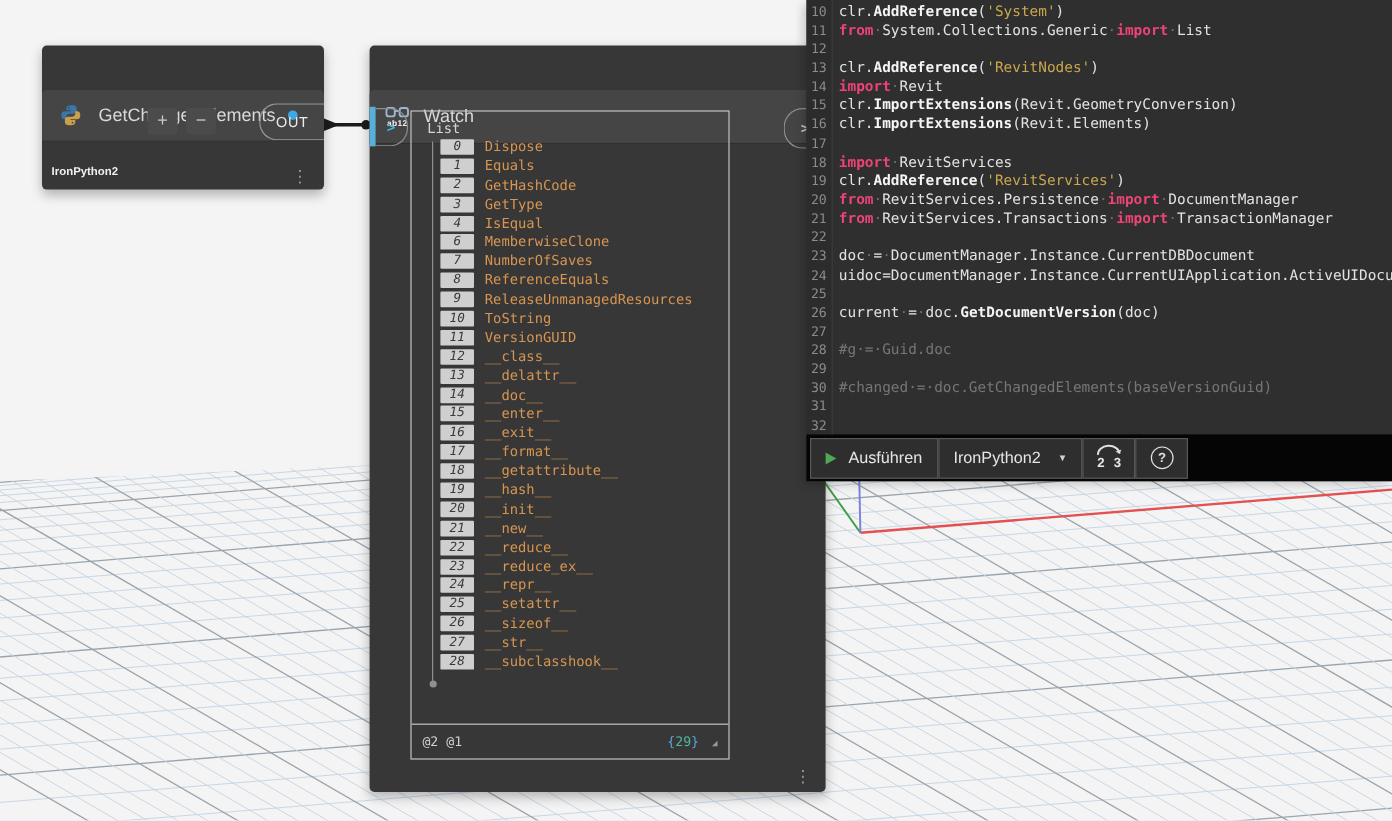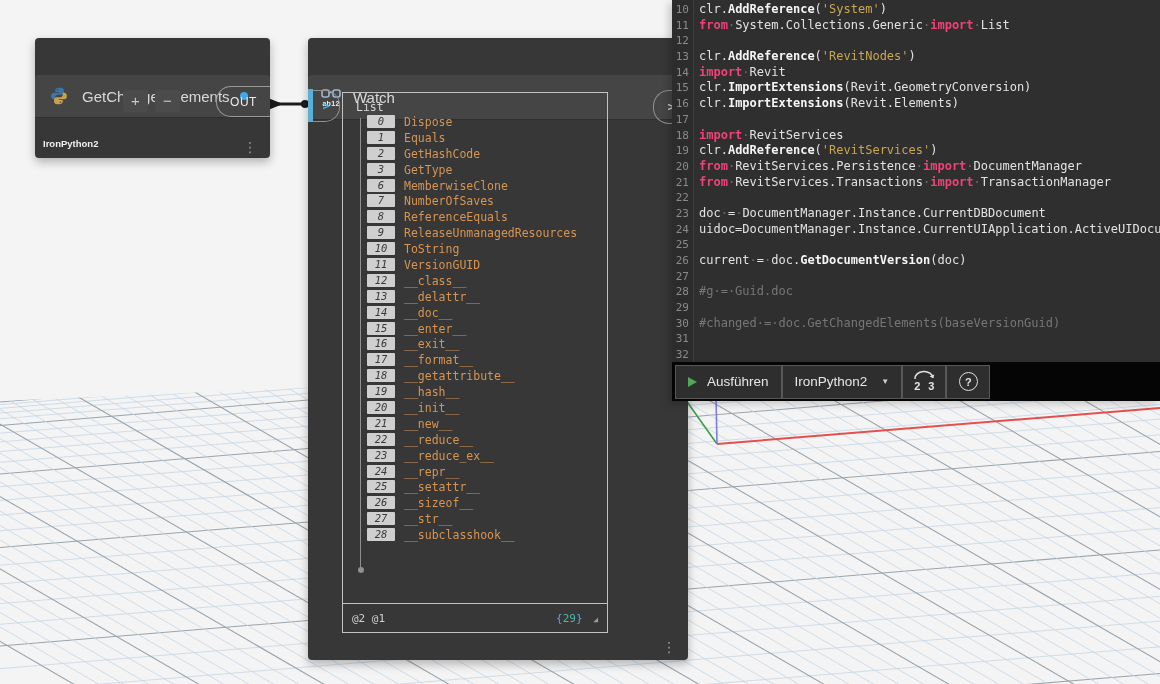--- a/index.html
+++ b/index.html
@@ -261,20 +261,21 @@
       <span>&gt;</span>
     </div>
     <div class="wbox">
       <div class="wrows" id="watch-rows">
         <div class="guide"></div>
         <div class="wroot">List</div>
       <div class="wrow"><span class="widx">0</span><span class="wlabel">Dispose</span></div>
           <div class="wrow"><span class="widx">1</span><span class="wlabel">Equals</span></div>
           <div class="wrow"><span class="widx">2</span><span class="wlabel">GetHashCode</span></div>
           <div class="wrow"><span class="widx">3</span><span class="wlabel">GetType</span></div>
+          <div class="wrow"><span class="widx">4</span><span class="wlabel">IsEqual</span></div>
           <div class="wrow"><span class="widx">6</span><span class="wlabel">MemberwiseClone</span></div>
           <div class="wrow"><span class="widx">7</span><span class="wlabel">NumberOfSaves</span></div>
           <div class="wrow"><span class="widx">8</span><span class="wlabel">ReferenceEquals</span></div>
           <div class="wrow"><span class="widx">9</span><span class="wlabel">ReleaseUnmanagedResources</span></div>
           <div class="wrow"><span class="widx">10</span><span class="wlabel">ToString</span></div>
           <div class="wrow"><span class="widx">11</span><span class="wlabel">VersionGUID</span></div>
           <div class="wrow"><span class="widx">12</span><span class="wlabel">__class__</span></div>
           <div class="wrow"><span class="widx">13</span><span class="wlabel">__delattr__</span></div>
           <div class="wrow"><span class="widx">14</span><span class="wlabel">__doc__</span></div>
           <div class="wrow"><span class="widx">15</span><span class="wlabel">__enter__</span></div>

